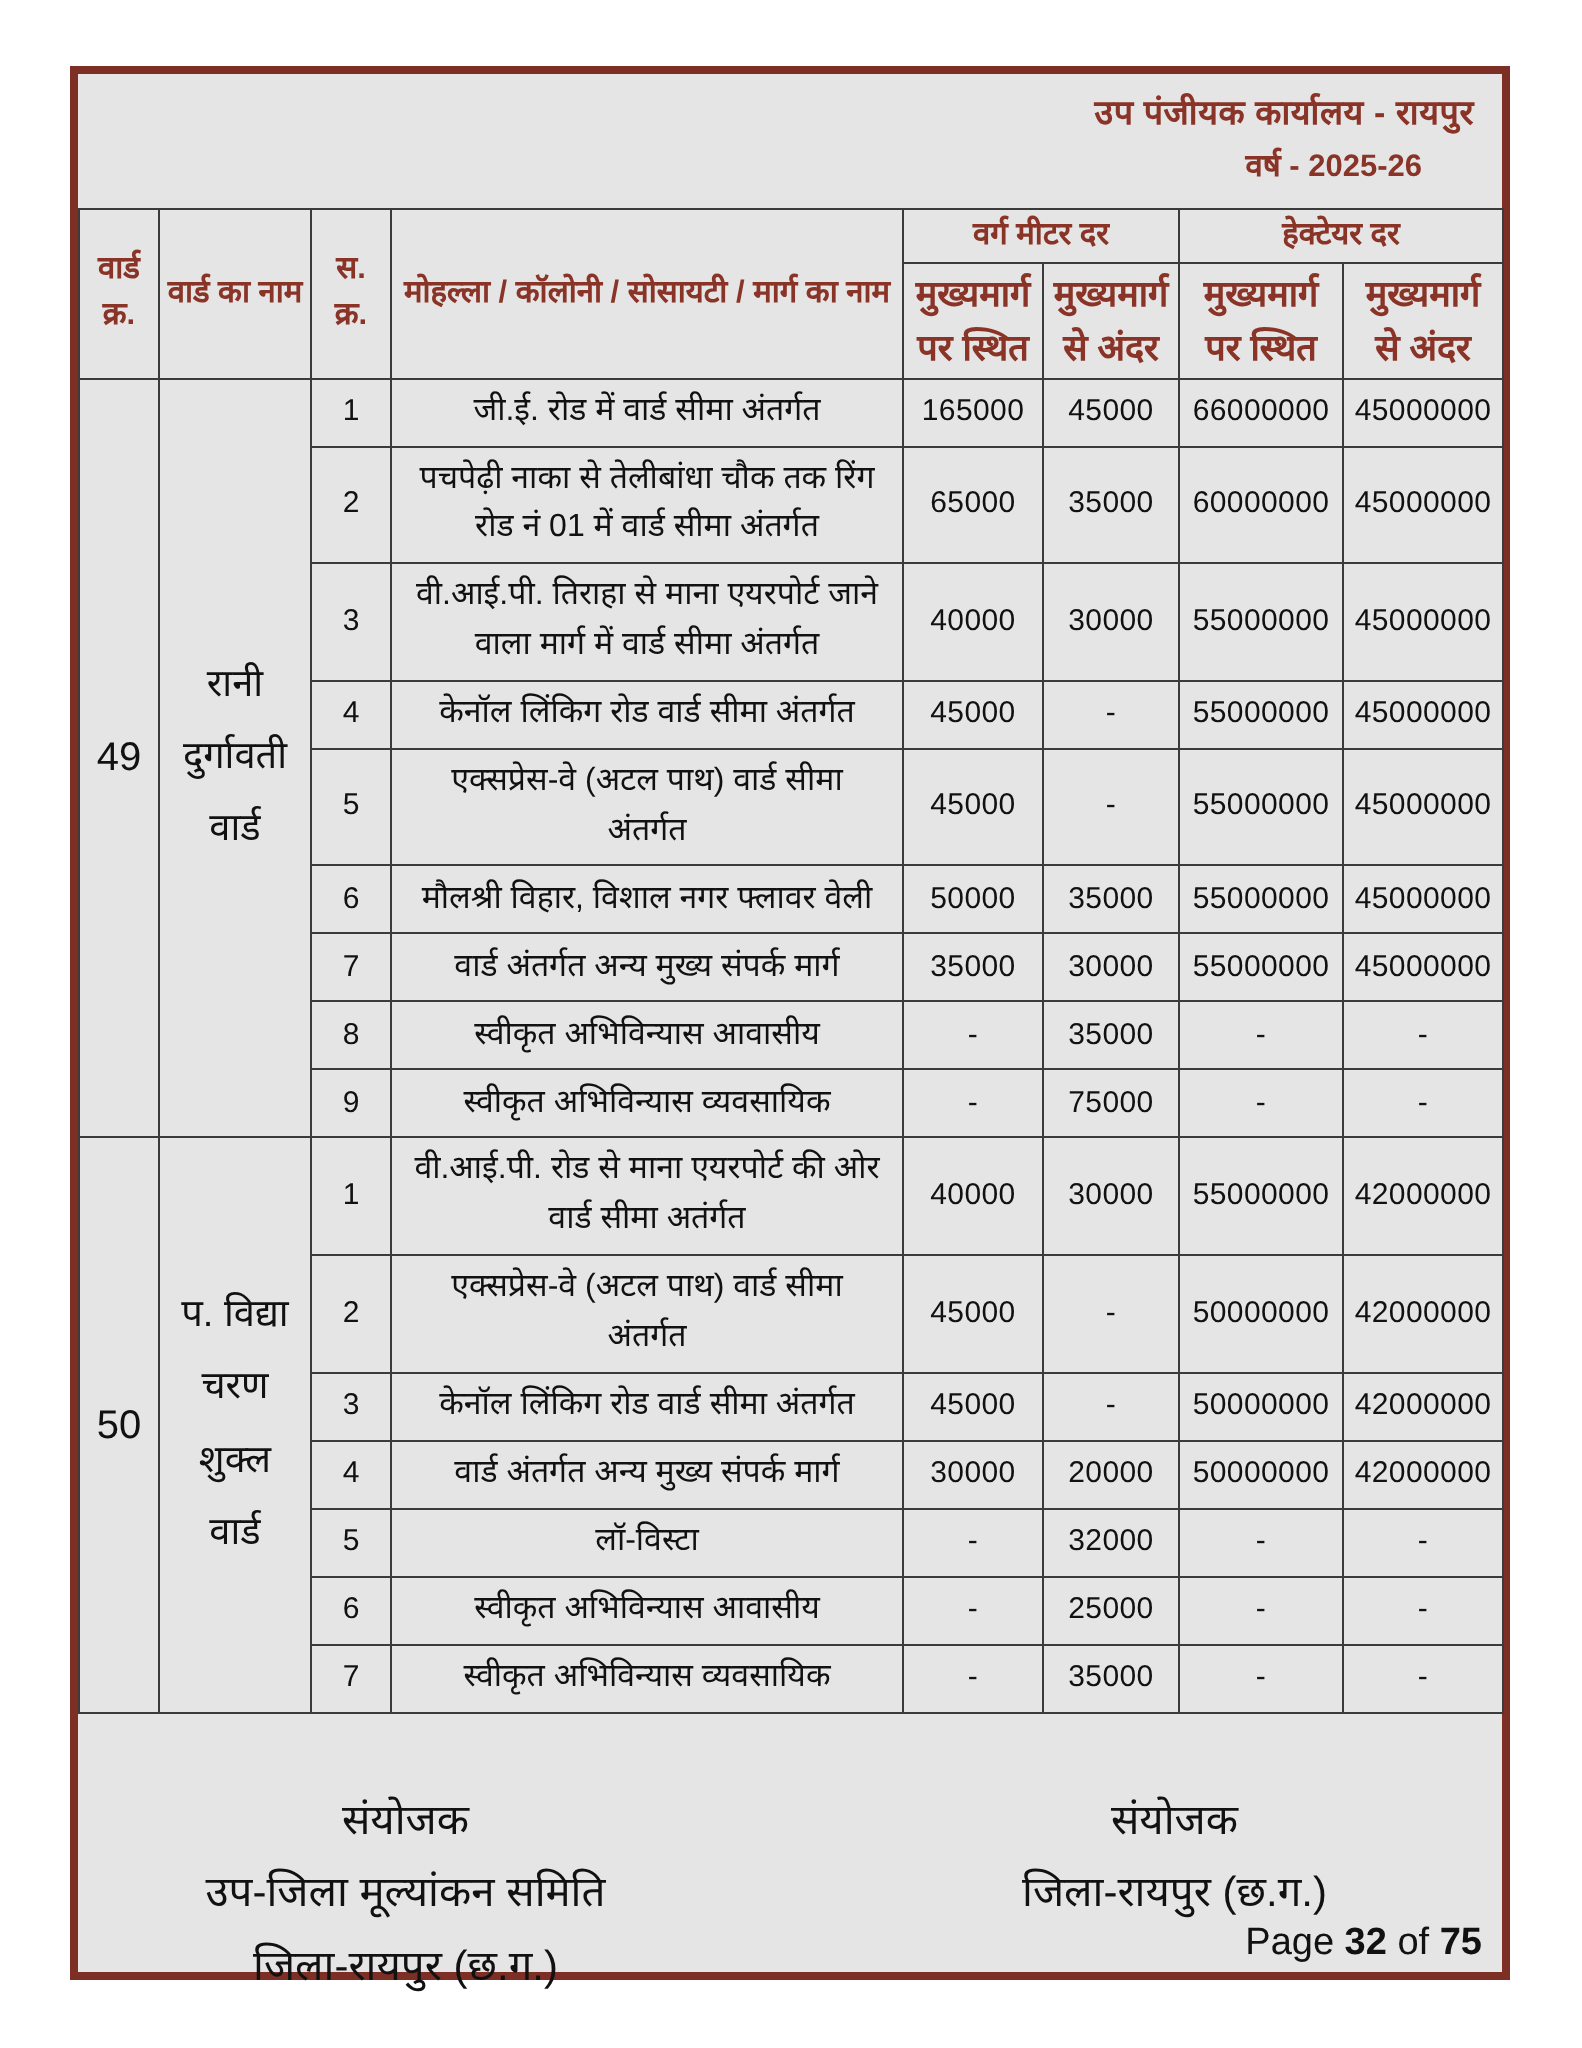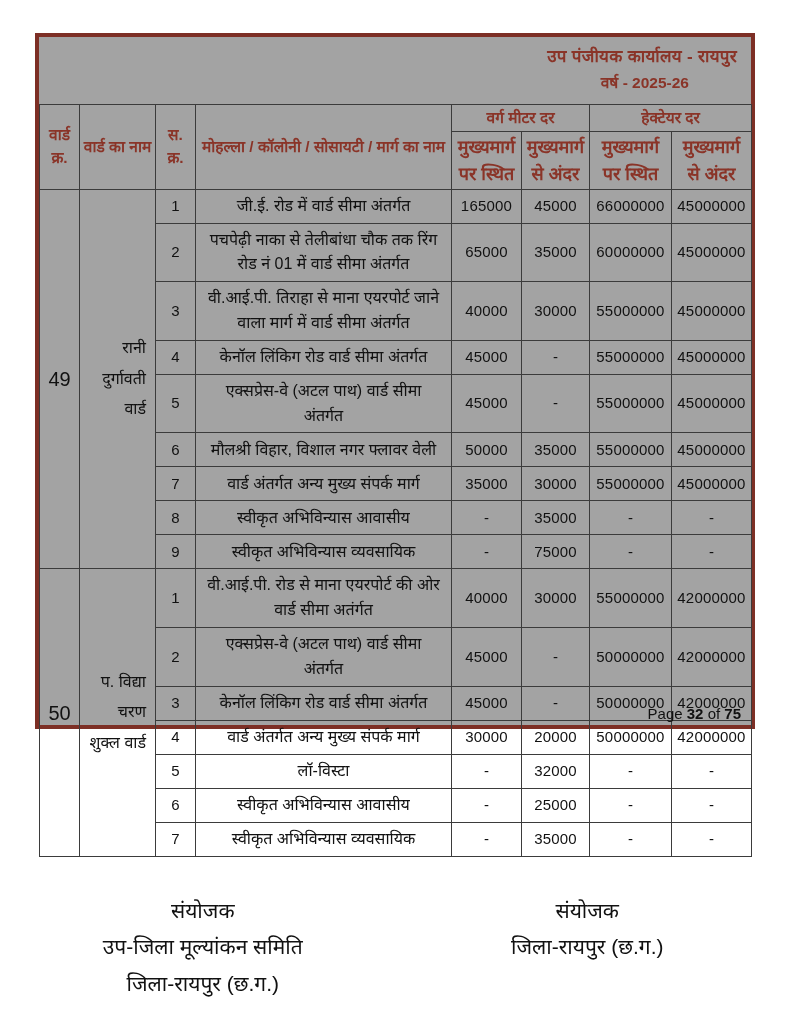--- a/index.html
+++ b/index.html
@@ -5,28 +5,28 @@
   html,body { margin:0; padding:0; }
   body {
     width:791px; height:1024px;
     background:#ffffff;
     font-family:"Liberation Sans", sans-serif;
     position:relative;
     color:#111;
   }
   .page-frame {
     position:absolute; left:35px; top:33px;
-    width:720px; height:696px;
+    width:720px; height:957px;
     border:4px solid #7d2f25;
     box-sizing:border-box;
-    background:#a3a3a3;
+    background:#e5e5e5;
   }
   .doc-header { text-align:right; color:#8a3428; font-weight:bold; margin:7px 14px 0 0; }
   .office { font-size:17px; letter-spacing:0.3px; }
-  .year   { font-size:15.5px; margin-top:4px; margin-right:48px; }
+  .year   { font-size:15.5px; margin-top:4px; margin-right:26px; }
 
   table.rates {
     width:100%;
     border-collapse:collapse;
     table-layout:fixed;
     margin-top:11px;
   }
   table.rates th, table.rates td {
     border:1px solid #3b3b3b;
     box-sizing:border-box;
@@ -43,36 +43,36 @@
   tr.group-row th { height:26px; }
   tr.sub-row th { height:48px; font-size:18px; }
   td {
     font-size:15.5px;
     text-align:center;
     padding:3px 4px;
     height:34px;
     line-height:1.5;
   }
   td.ward-no { font-size:20px; }
-  td.ward-name { line-height:1.9; font-size:16px; padding:0 9px;text-align:right; }
+  td.ward-name { line-height:1.9; font-size:19px; padding:0 9px; }
   td.sno { font-size:15px; }
   td.road { font-size:16px; line-height:1.55; padding:4px 8px; }
   td.num { font-size:15px; letter-spacing:0.2px; }
 
   .doc-footer {
     display:flex;
     justify-content:space-between;
     margin-top:36px;
     font-size:21px;
   }
   .sign-block { width:46%; text-align:center; line-height:1.75; }
   .page-indicator {
     position:absolute;
     right:10px; bottom:3px;
-    font-size:15px;
+    font-size:19px;
     color:#111;
   }
   .page-indicator .strong { font-weight:bold; }
 </style>
 </head>
 <body>
 
 <div class="page-frame">
 
   <div class="doc-header">

